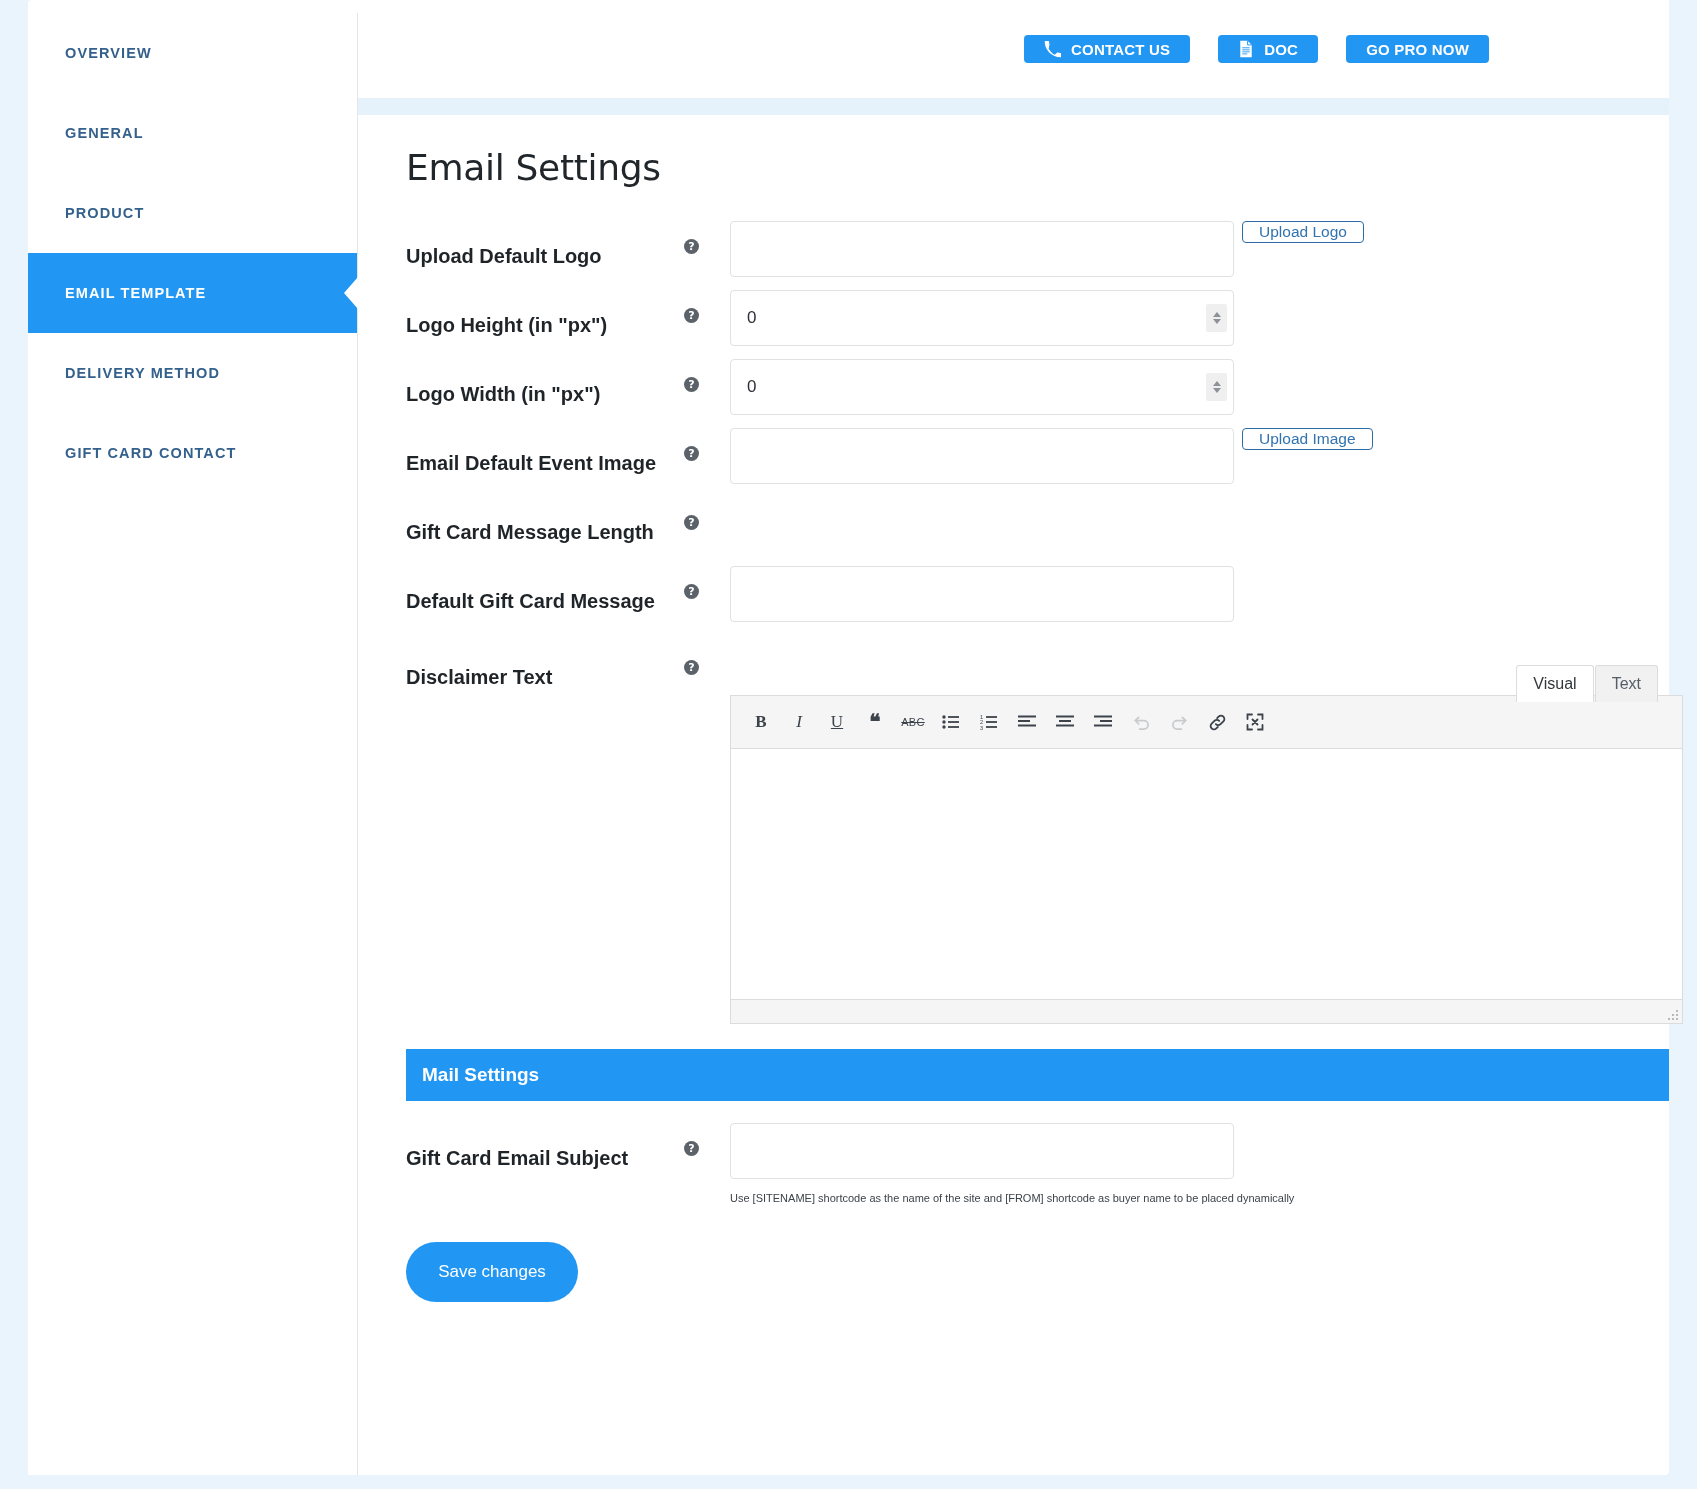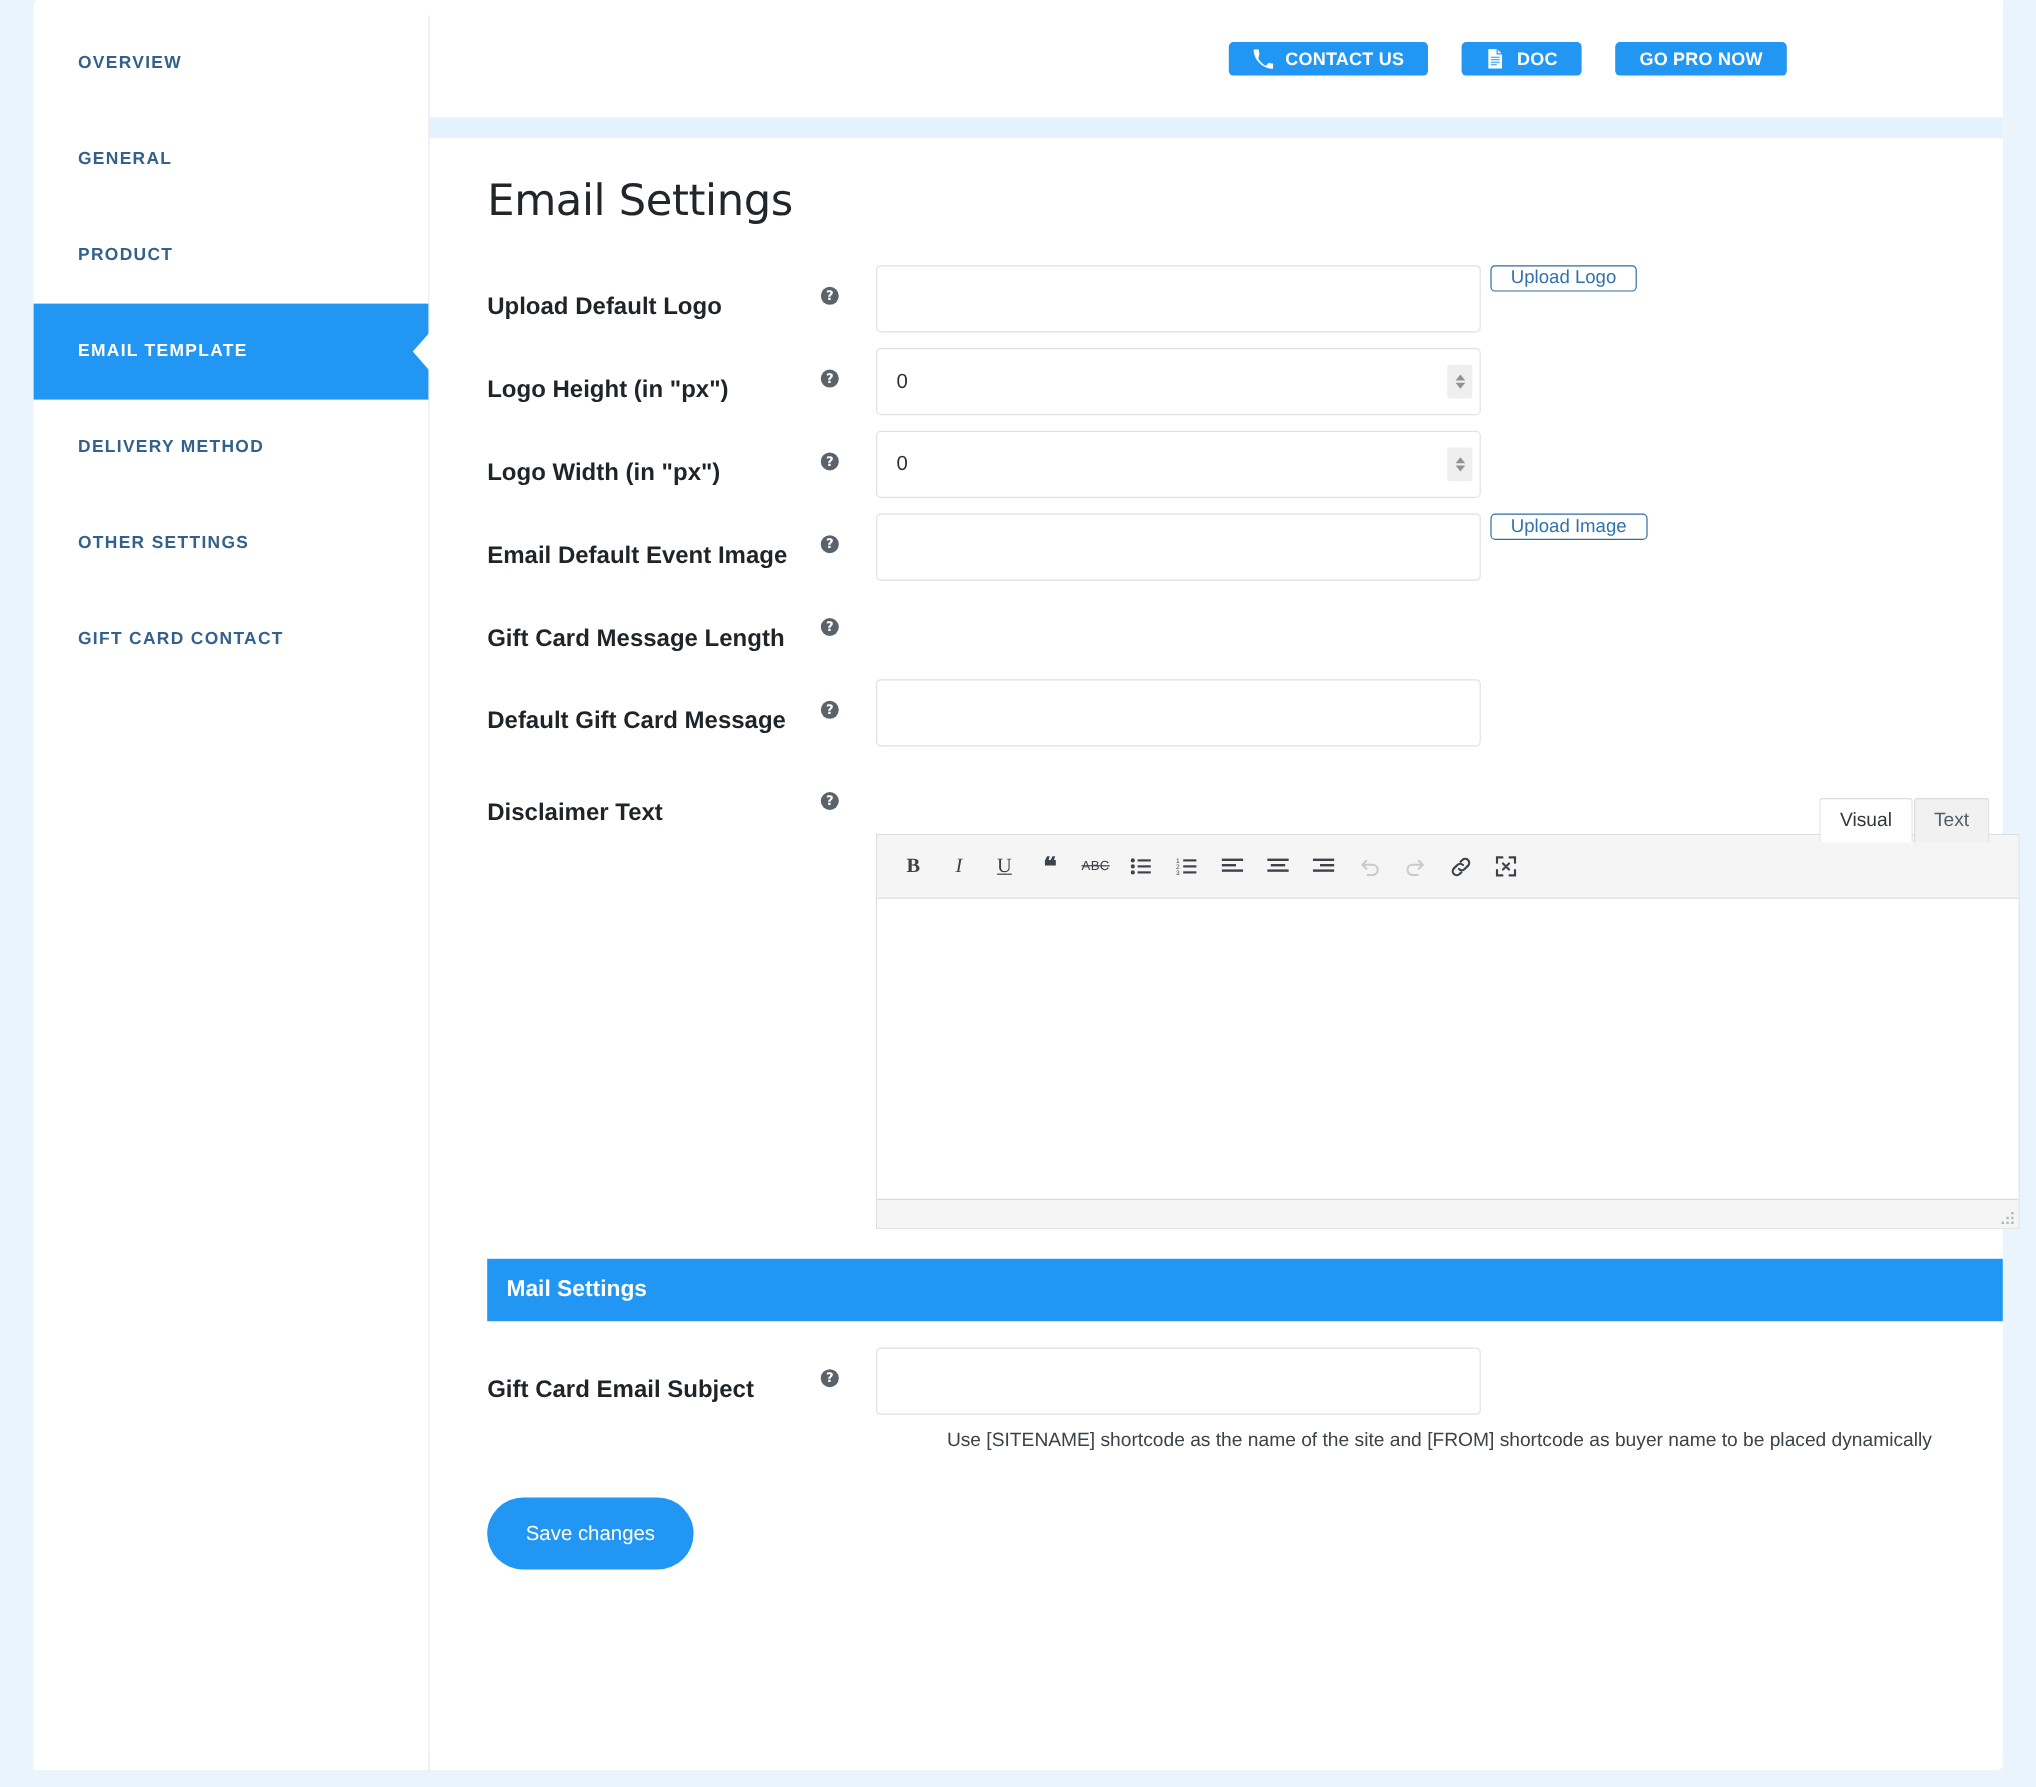--- a/index.html
+++ b/index.html
@@ -306,23 +306,22 @@
     display: flex;
     align-items: center;
     padding-left: 16px;
     color: #ffffff;
     font-size: 19px;
     font-weight: bold;
   }
   .hint {
     margin-left: 324px;
     margin-top: 4px;
-    font-size: 16px;
+    font-size: 11px;
     color: #3c4349;
-    text-align: center;
   }
   .savebtn {
     margin-top: 38px;
     margin-left: 0px;
     width: 172px; height: 60px;
     background: #2196f3;
     color: #fff;
     border: none;
     border-radius: 30px;
     font-size: 17px;
@@ -379,23 +378,20 @@
     <div class="side-item">
       <span>PRODUCT</span>
     </div>
     <div class="side-item active">
       <span>EMAIL TEMPLATE</span>
     </div>
     <div class="side-item">
       <span>DELIVERY METHOD</span>
     </div>
     <div class="side-item">
-      <span>OTHER SETTINGS</span>
-    </div>
-    <div class="side-item">
       <span>GIFT CARD CONTACT</span>
     </div>
   </nav>
 
   <main class="content">
     <h1 class="page-title">Email Settings</h1>
 
     <div class="form">
 
       

